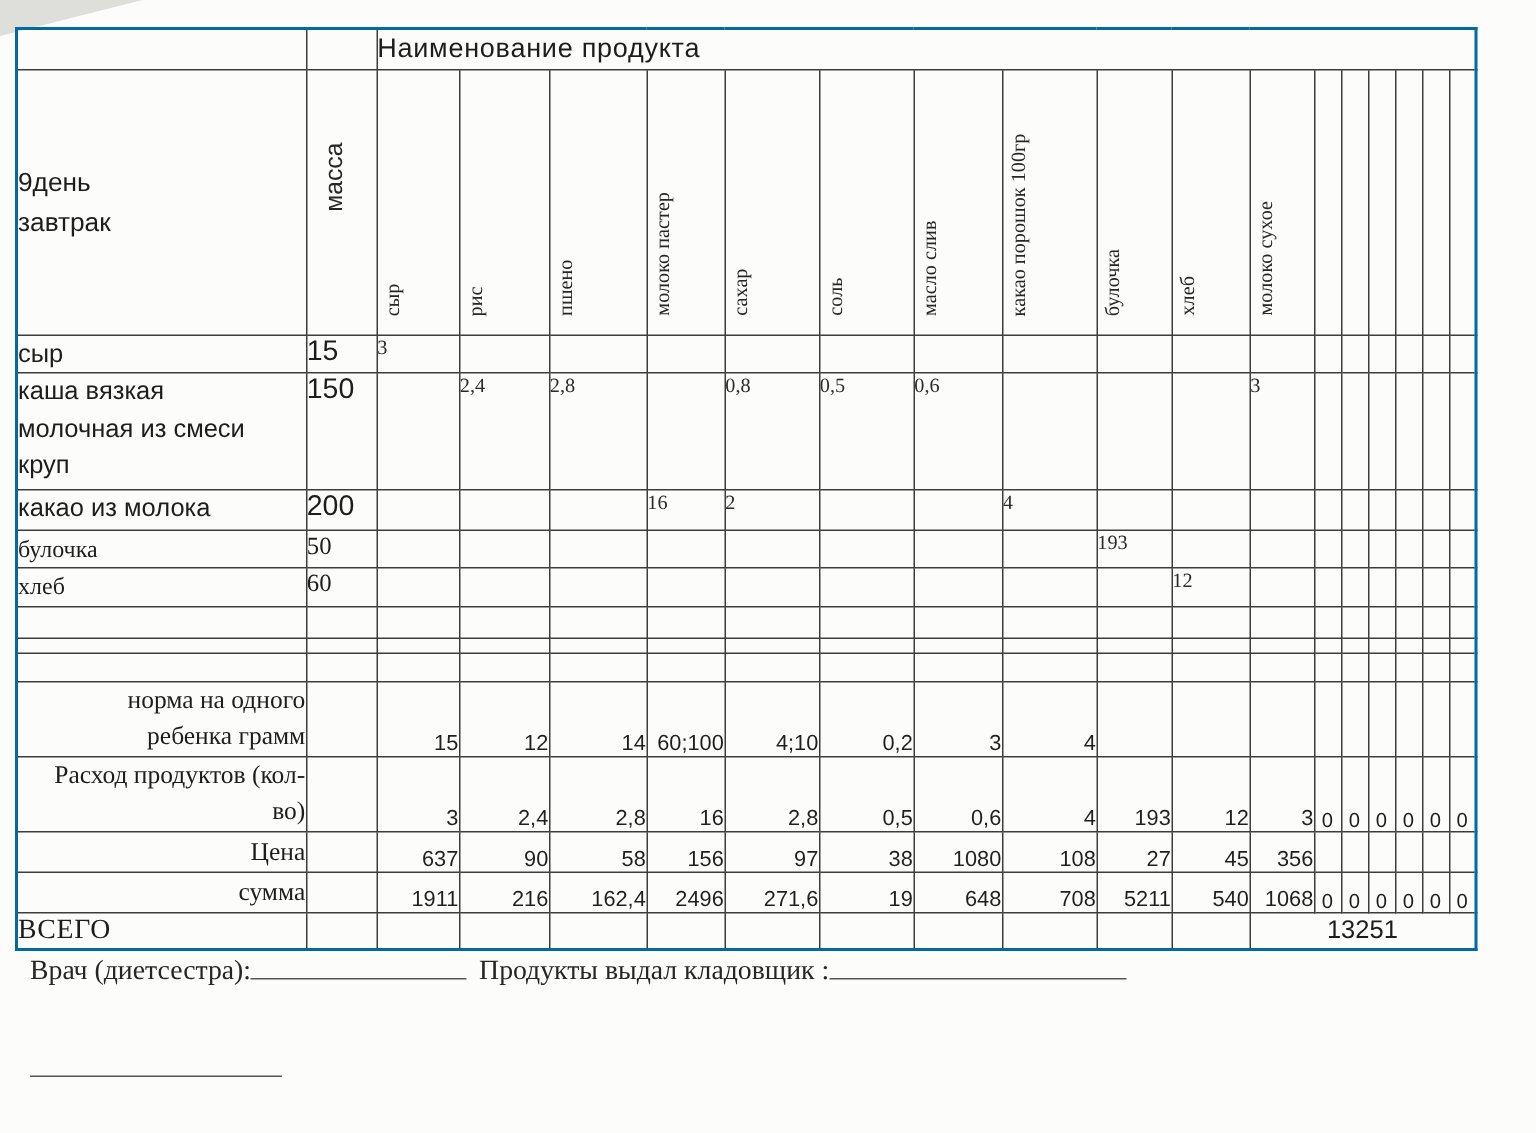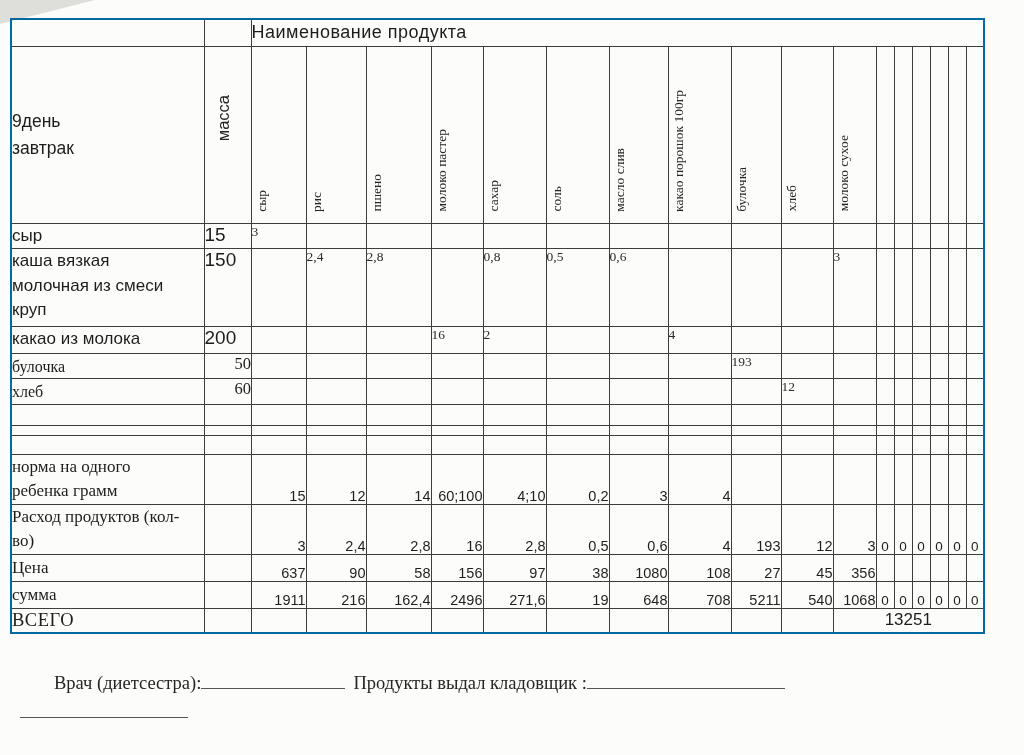--- a/index.html
+++ b/index.html
@@ -43,31 +43,31 @@
     writing-mode:vertical-rl;transform:rotate(180deg);
     white-space:nowrap;line-height:1.1;
     font-size:13.5px;margin:0 0 7px 3px;color:#262626;
   }
   .mass-cell{vertical-align:middle;}
   .mass-cell .vt{font-family:"Liberation Sans",sans-serif;font-size:16.5px;margin:0 0 28px 9px;}
   .dname{font-size:17px;vertical-align:top;padding:2px 2px 1px 3px;line-height:1.45;}
   .dname.sans{font-size:17px;}
   .dname.sm{font-size:16px;padding-top:1px;}
   .dmass{font-size:19px;vertical-align:top;padding:1px 0 0 4px;}
-  .dmass.sm{font-size:16.5px;padding-left:30px;}
+  .dmass.sm{font-size:16.5px;}
   .val{font-size:13.5px;vertical-align:top;padding:1px 0 0 2px;color:#2a2a2a;}
-  .sname{font-size:17px;vertical-align:top;padding:2px 2px 1px 3px;line-height:1.45;}
+  .sname{font-size:17px;vertical-align:top;padding:2px 2px 1px 3px;line-height:1.45;text-align:right;}
   .mid{vertical-align:middle;margin-left:17px;}
   .sv{font-family:"Liberation Sans",sans-serif;font-size:14.5px;text-align:right;vertical-align:bottom;padding:0 4px 3px 0;color:#1f1f1f;}
   .zv{font-family:"Liberation Sans",sans-serif;font-size:13.5px;text-align:center;vertical-align:bottom;padding:0 0 3px 0;}
   .total-label{font-size:18.5px;vertical-align:middle;padding-left:3px;letter-spacing:.5px;}
   .total-val{font-family:"Liberation Sans",sans-serif;font-size:17px;text-align:center;vertical-align:middle;padding-right:10px;}
   
   .sig{position:absolute;left:20px;font-size:18.5px;white-space:nowrap;color:#262626;}
-  .sig1{top:670px;margin-left:34px;}
+  .sig1{top:634px;}
   .sig2{top:699px;}
   .ln{display:inline-block;border-bottom:1.5px solid #555;height:.95em;}
   .ln-doctor{width:144px;margin-right:8px;}
   .ln-keeper{width:198px;}
   .ln-cook{width:168px;}
 </style>
 </head>
 <body>
 
 <div class="page">

